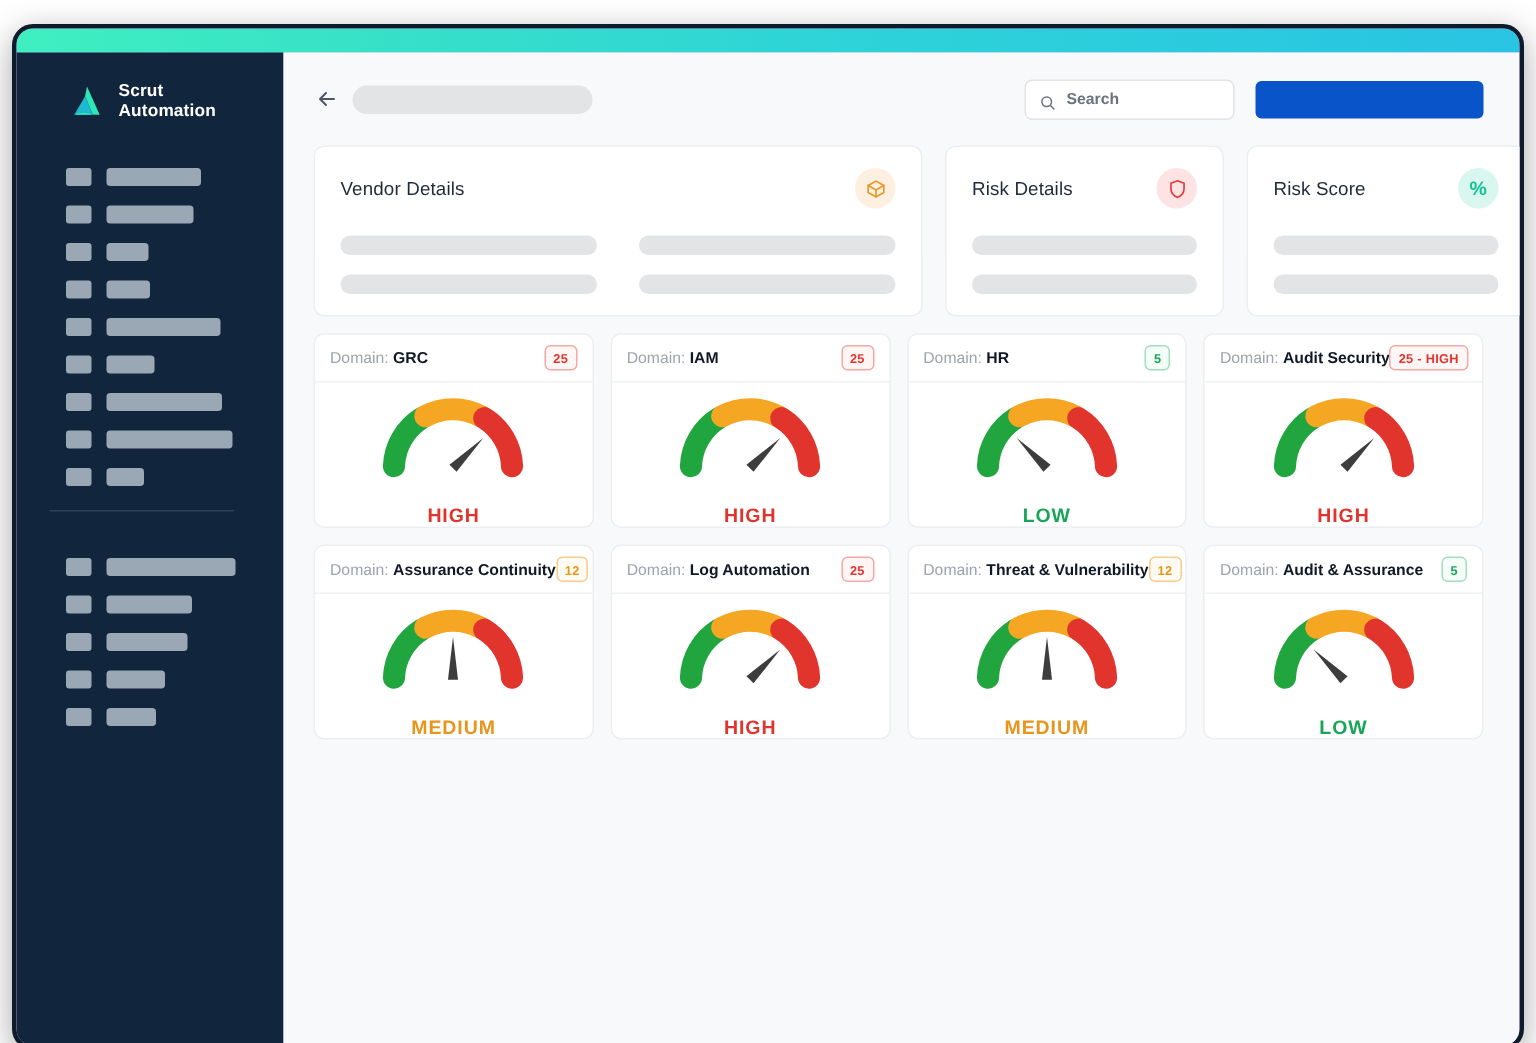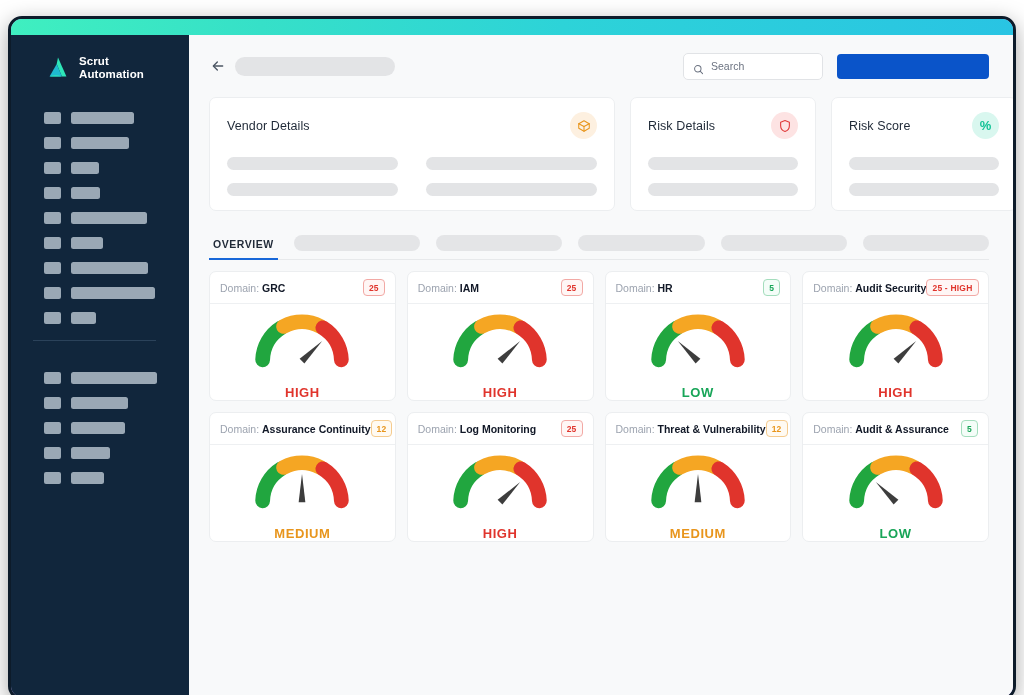--- a/index.html
+++ b/index.html
@@ -85,20 +85,21 @@
     width: 140px; height: 27px;
     border: 1px solid #e1e3e6; border-radius: 5px;
     background: #ffffff;
     display: flex; align-items: center; gap: 7px;
     padding: 0 9px;
   }
   .search-icon { width: 11px; height: 11px; flex: none; color: #6b7280; }
   .search-text {
     font-size: 10.5px; color: #6b7280;
     font-family: "Liberation Sans", sans-serif;
+    font-weight: bold;
   }
   .primary-btn {
     margin-left: 14px;
     width: 152px; height: 25px;
     background: #0a54c9; border-radius: 4px;
     border: none;
   }
 
   
   .summary-row {
@@ -353,28 +354,20 @@
           <span class="sum-title">Risk Score</span>
           <span class="sum-icon pct">%</span>
         </div>
         <div class="barcol">
           <div class="bar"></div>
           <div class="bar"></div>
         </div>
       </section>
     </div>
 
-    <div class="tabs" id="tabs-row">
-      <div class="tab-active">OVERVIEW</div>
-    <div class="tab-skel"></div>
-        <div class="tab-skel"></div>
-        <div class="tab-skel"></div>
-        <div class="tab-skel"></div>
-        <div class="tab-skel"></div>
-      </div>
 
     <div class="grid" id="gauge-grid">
         <section class="gcard">
     <div class="gcard-head">
       <span class="gdomain">Domain: <b>GRC</b></span>
       <span class="badge high">25</span>
     </div>
     <div class="gbody">
 
   <svg class="gauge-svg" viewBox="0 0 118 64">
@@ -445,21 +438,21 @@
     <path d="M 19.024366919236172 50.60402013189997 A 40 40 0 0 1 37.803229430671806 18.078076153742956" stroke="#21a63f" stroke-width="15" fill="none" stroke-linecap="round"></path>
     <path d="M 40.22113748856438 16.682096285642913 A 40 40 0 0 1 77.77886251143563 16.682096285642928" stroke="#f5a623" stroke-width="15" fill="none" stroke-linecap="round"></path>
     <path d="M 80.1967705693282 18.078076153742963 A 40 40 0 0 1 98.97563308076383 50.60402013189996" stroke="#e0342c" stroke-width="15" fill="none" stroke-linecap="round"></path>
     <polygon points="59,23 55.6,52 62.4,52" fill="#3d3d3d"></polygon>
   </svg>
       <div class="glabel medium">MEDIUM</div>
     </div>
         </section>
         <section class="gcard">
     <div class="gcard-head">
-      <span class="gdomain">Domain: <b>Log Monitoring</b></span>
+      <span class="gdomain">Domain: <b>Log Automation</b></span>
       <span class="badge high">25</span>
     </div>
     <div class="gbody">
 
   <svg class="gauge-svg" viewBox="0 0 118 64">
     <path d="M 19.024366919236172 50.60402013189997 A 40 40 0 0 1 37.803229430671806 18.078076153742956" stroke="#21a63f" stroke-width="15" fill="none" stroke-linecap="round"></path>
     <path d="M 40.22113748856438 16.682096285642913 A 40 40 0 0 1 77.77886251143563 16.682096285642928" stroke="#f5a623" stroke-width="15" fill="none" stroke-linecap="round"></path>
     <path d="M 80.1967705693282 18.078076153742963 A 40 40 0 0 1 98.97563308076383 50.60402013189996" stroke="#e0342c" stroke-width="15" fill="none" stroke-linecap="round"></path>
     <polygon points="79.50609665440987,31.49390334559012 56.595836943965736,49.595836943965736 61.404163056034264,54.404163056034264" fill="#3d3d3d"></polygon>
   </svg>

